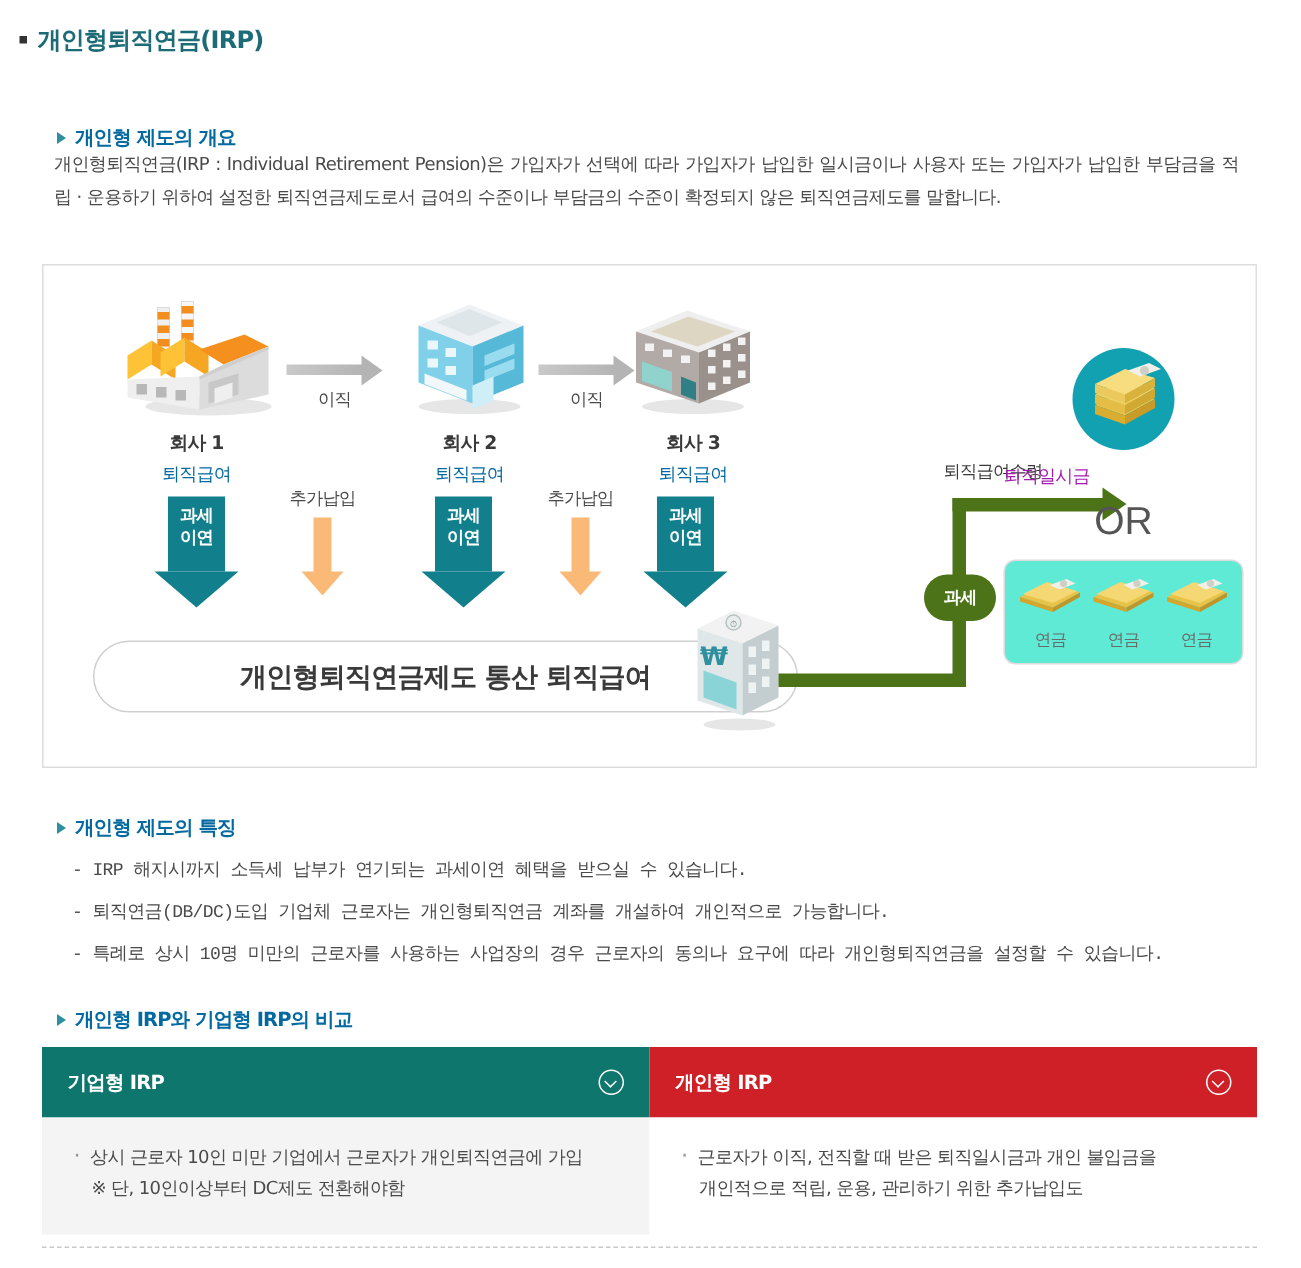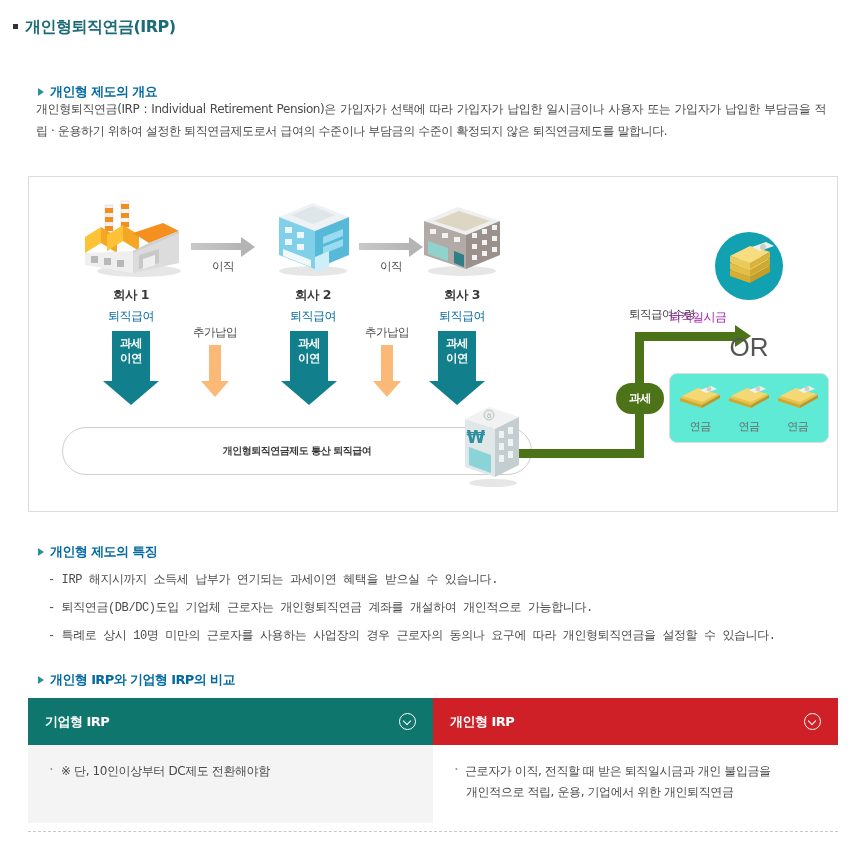--- a/index.html
+++ b/index.html
@@ -188,21 +188,21 @@
   .irp-bar {
     position: absolute;
     left: 33px; top: 250px;
     width: 470px; height: 48px;
     border: 1px solid #cfcfcf;
     border-radius: 24px;
     background: #ffffff;
     display: flex;
     align-items: center;
     justify-content: center;
-    font-size: 10px;
+    font-size: 18px;
     font-weight: bold;
     color: #3a3a3a;
     letter-spacing: -0.5px;
   }
 
   
   .green-path { position: absolute; left: 490px; top: 130px; }
   .gp-h-bottom {
     position: absolute; left: 0; top: 142px;
     width: 125px; height: 9px; background: #4c7317;
@@ -629,26 +629,27 @@
     </div>
     <div class="cmp-head red">
       <span>개인형 IRP</span>
       <span class="chev"></span>
     </div>
   </div>
   <div class="cmp-bodies">
     <div class="cmp-cell left">
       <ul>
         <li>
+          <span>상시 근로자 10인 미만 기업에서 근로자가 개인퇴직연금에 가입</span>
           <span class="sub">※ 단, 10인이상부터 DC제도 전환해야함</span>
         </li>
       </ul>
     </div>
     <div class="cmp-cell right">
       <ul>
         <li>
           <span>근로자가 이직, 전직할 때 받은 퇴직일시금과 개인 불입금을</span>
-          <span class="sub">개인적으로 적립, 운용, 기업에서 위한 개인퇴직연금</span>
+          <span class="sub">개인적으로 적립, 운용, 관리하기 위한 추가납입도</span>
         </li>
       </ul>
     </div>
   </div>
 </div>
 
 </body></html>

